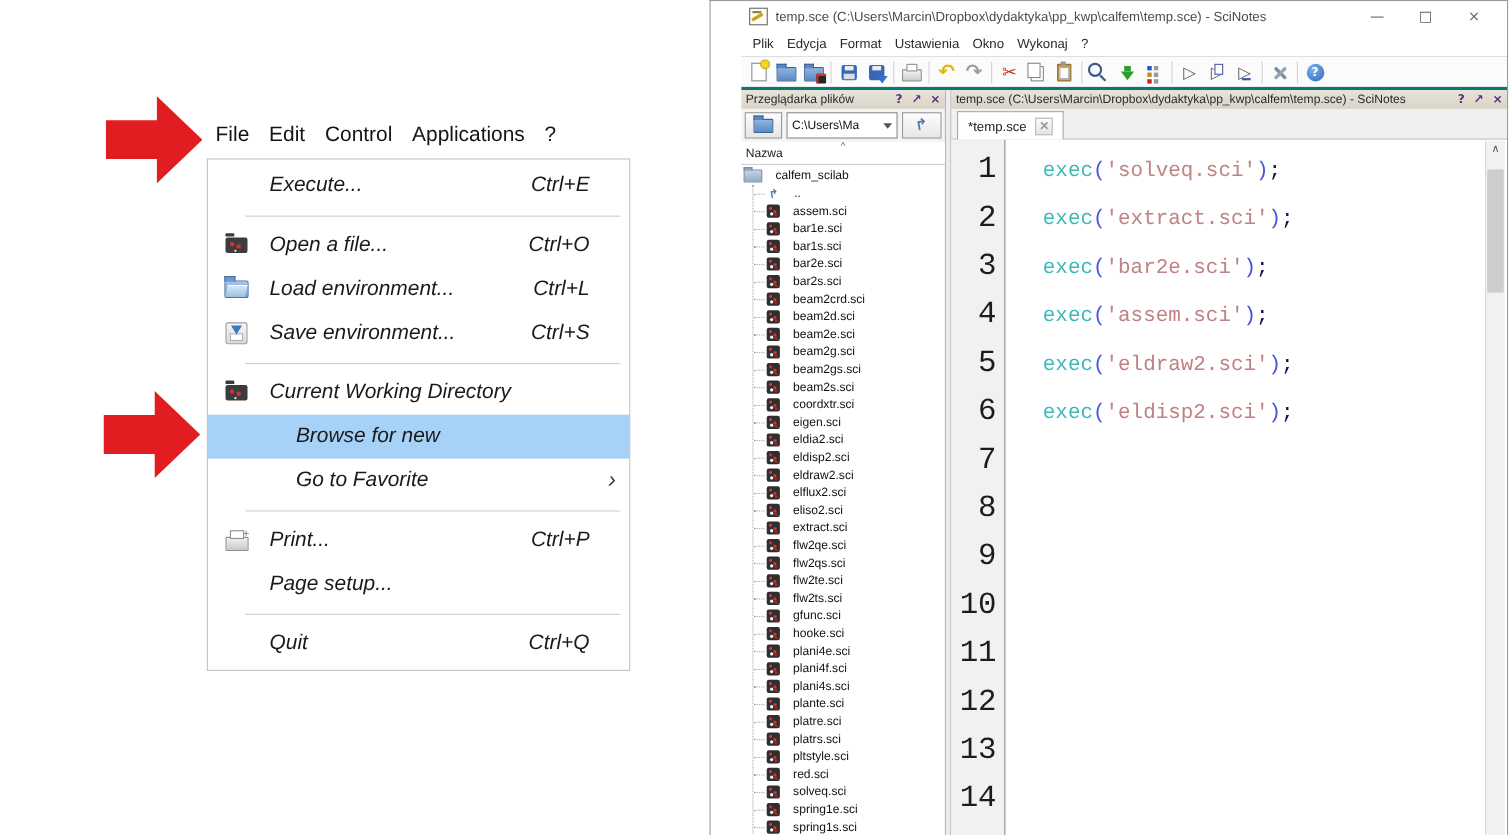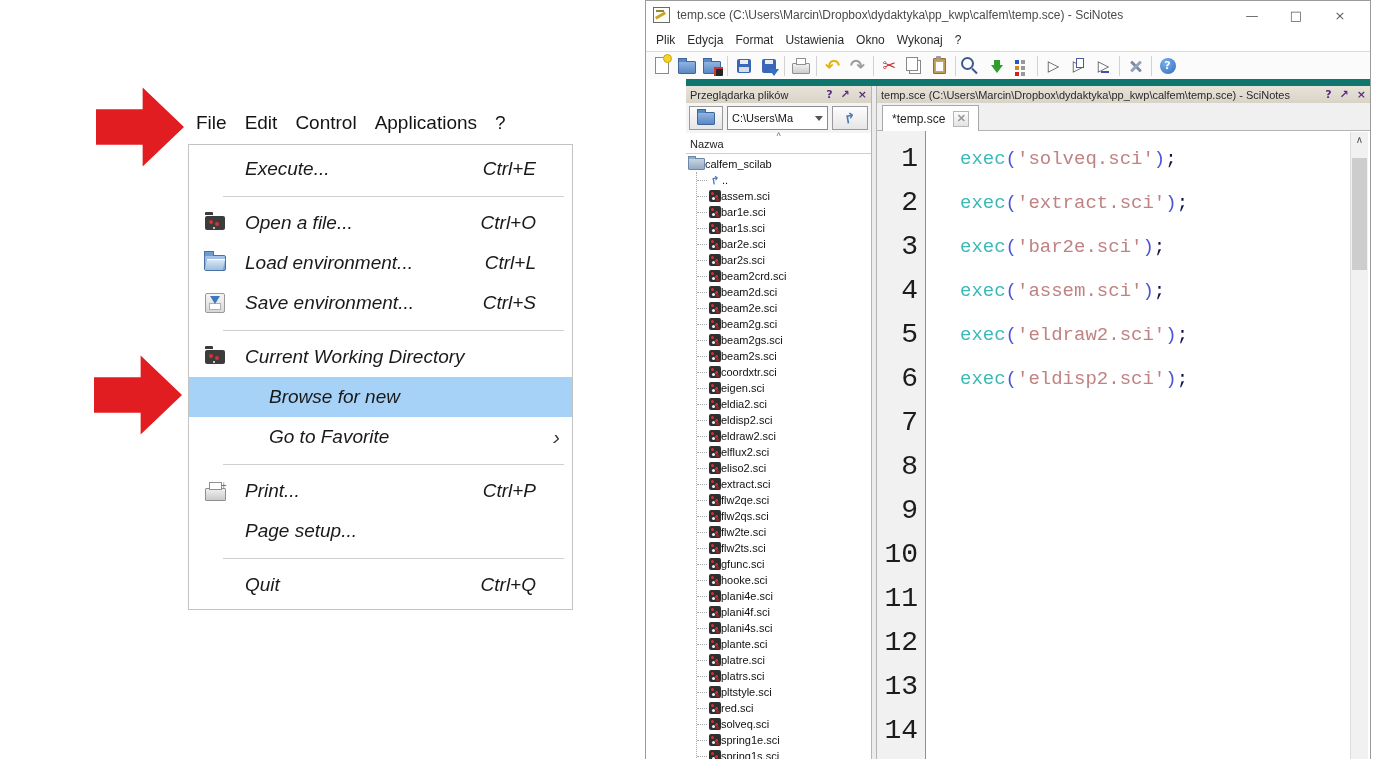--- a/index.html
+++ b/index.html
@@ -1,21 +1,21 @@
 <!DOCTYPE html>
 <html style="--func: #3CB9B9; --bracket: #4B55D7; --string: #C08282; --default: #12124A; --arrow: #E11D22; --hl: #A6D2F8; --phbg: #D9D3C7; --pbtn: #5A2D7E;"><head>
 <meta charset="utf-8">
 <style>
   html,body{margin:0;padding:0;background:#fff;}
   #canvas{position:relative;width:1373px;height:759px;background:#fff;overflow:hidden;
           font-family:"Liberation Sans",sans-serif;}
 
   
   #win{position:absolute;left:645px;top:0;width:726px;height:759px;box-sizing:border-box;
-       background:#fff;border:1px solid #9b9b9b;border-bottom:none;display:flex;flex-direction:column;}
+       background:#fff;border:1px solid #9b9b9b;border-bottom:none;display:flex;flex-direction:column;padding-left:28px;}
   #titlebar{height:28px;flex:0 0 auto;display:flex;align-items:center;padding-left:7px;}
   #app-icon{width:15px;height:14px;background:#fdfdf5;border:1px solid #6a6a6a;position:relative;flex:0 0 auto;}
   #app-icon::after{content:"";position:absolute;left:1px;top:6px;width:11px;height:3px;background:#c9a227;transform:rotate(-30deg);}
   #app-icon::before{content:"";position:absolute;left:2px;top:2px;width:8px;height:2px;background:#8a8a3a;}
   #win-title{font-size:12px;color:#4a4a4a;margin-left:7px;white-space:nowrap;overflow:hidden;}
   #win-controls{margin-left:auto;display:flex;align-items:center;flex:0 0 auto;padding-right:8px;}
   .winbtn{width:44px;text-align:center;color:#5f5f5f;font-size:13px;font-family:"DejaVu Sans",sans-serif;}
 
   #app-menubar{height:22px;flex:0 0 auto;display:flex;align-items:center;padding-left:4px;
                border-bottom:1px solid #dadae2;font-size:12px;color:#2a2a2a;}
@@ -60,21 +60,21 @@
   .i-execute-file::before{content:"";position:absolute;right:0;bottom:2px;width:8px;height:2px;background:#3a55b0;}
   .i-preferences{width:20px;height:20px;}
   .i-preferences::before,.i-preferences::after{content:"";position:absolute;left:3px;top:9px;width:14px;height:3px;
       background:#7a8aa0;border-radius:1px;}
   .i-preferences::before{transform:rotate(45deg);}
   .i-preferences::after{transform:rotate(-45deg);background:#93a3b8;}
   .i-help{width:16px;height:16px;border-radius:50%;background:radial-gradient(circle at 35% 30%,#7ab0e8,#2f6bbf);
       color:#fff;font-size:11px;font-weight:bold;}
   .i-help::after{content:"?";}
 
-  #content{flex:1;display:flex;min-height:0;border-top:7px solid #0f766e;margin-left:40px;}
+  #content{flex:1;display:flex;min-height:0;border-top:3px solid #0f766e;}
   #splitter{width:4px;background:#ececec;border-left:1px solid #b5b5b5;border-right:1px solid #b5b5b5;flex:0 0 auto;}
 
   .panel-header{height:17px;flex:0 0 auto;display:flex;align-items:center;padding:0 4px;
       font-size:11px;color:#2a2a2a;background:linear-gradient(#e8e3d9,var(--phbg,#d9d3c7));}
   .panel-title{white-space:nowrap;overflow:hidden;flex:1;}
   .panel-btns{display:flex;gap:8px;margin-left:6px;flex:0 0 auto;}
   .pbtn{color:var(--pbtn,#5a2d7e);font-weight:bold;font-size:11px;line-height:1;font-family:"DejaVu Sans",sans-serif;}
 
   
   #browser{width:185px;flex:0 0 auto;display:flex;flex-direction:column;min-height:0;}
@@ -86,21 +86,21 @@
   .fold-glyph::before{content:"";position:absolute;left:-1px;top:-4px;width:7px;height:3px;background:#5b88c4;border:1px solid #3d66a0;border-bottom:none;}
   #combo{flex:1;height:24px;box-sizing:border-box;border:1px solid #8a8a8a;background:#fff;display:flex;align-items:center;
       font-size:11px;color:#111;padding:0 4px;white-space:nowrap;overflow:hidden;}
   #combo-chev{margin-left:auto;width:0;height:0;border-left:4px solid transparent;border-right:4px solid transparent;border-top:5px solid #555;}
   #updir-btn{width:36px;}
   .up-glyph{color:#4d79b6;font-weight:bold;font-size:14px;font-family:"DejaVu Sans",sans-serif;transform:rotate(-10deg);}
   #col-header{height:20px;flex:0 0 auto;position:relative;background:#fff;border-bottom:1px solid #cfcfcf;font-size:11px;color:#222;}
   #sort-ind{position:absolute;left:50%;top:-2px;transform:translateX(-50%);font-size:9px;color:#666;}
   #col-lbl{position:absolute;left:4px;bottom:3px;}
   #tree{flex:1;overflow:hidden;background:#fff;font-size:11px;color:#111;padding:2px 0 0 2px;}
-  .trow{height:16px;display:flex;align-items:center;gap:0;white-space:nowrap;}
+  .trow{height:16px;display:flex;align-items:center;gap:12px;white-space:nowrap;}
   #tree-children{margin-left:8px;border-left:1px dotted #a8a8a8;}
   #tree-children .trow{padding-left:12px;position:relative;}
   #tree-children .trow::before{content:"";position:absolute;left:0;top:8px;width:10px;border-top:1px dotted #a8a8a8;}
   .fold-ico{width:15px;height:10px;background:linear-gradient(#c7d4e2,#93abc4);border:1px solid #6c88a8;border-radius:1px;position:relative;flex:0 0 auto;}
   .fold-ico::before{content:"";position:absolute;left:-1px;top:-3px;width:6px;height:2px;background:#93abc4;border:1px solid #6c88a8;border-bottom:none;}
   .sci-ico{width:12px;height:12px;background:#2e2e2e;border-radius:2px;position:relative;flex:0 0 auto;}
   .sci-ico::after{content:"";position:absolute;left:2px;top:2px;width:3px;height:3px;background:#d23333;border-radius:50%;
       box-shadow:4px 3px 0 #d23333,1px 5px 0 #f3f3f3,5px 6px 0 #a82222;}
   .up-ico{color:#4d79b6;font-weight:bold;font-size:11px;width:13px;text-align:center;flex:0 0 auto;
       font-family:"DejaVu Sans",sans-serif;transform:rotate(-10deg);}

